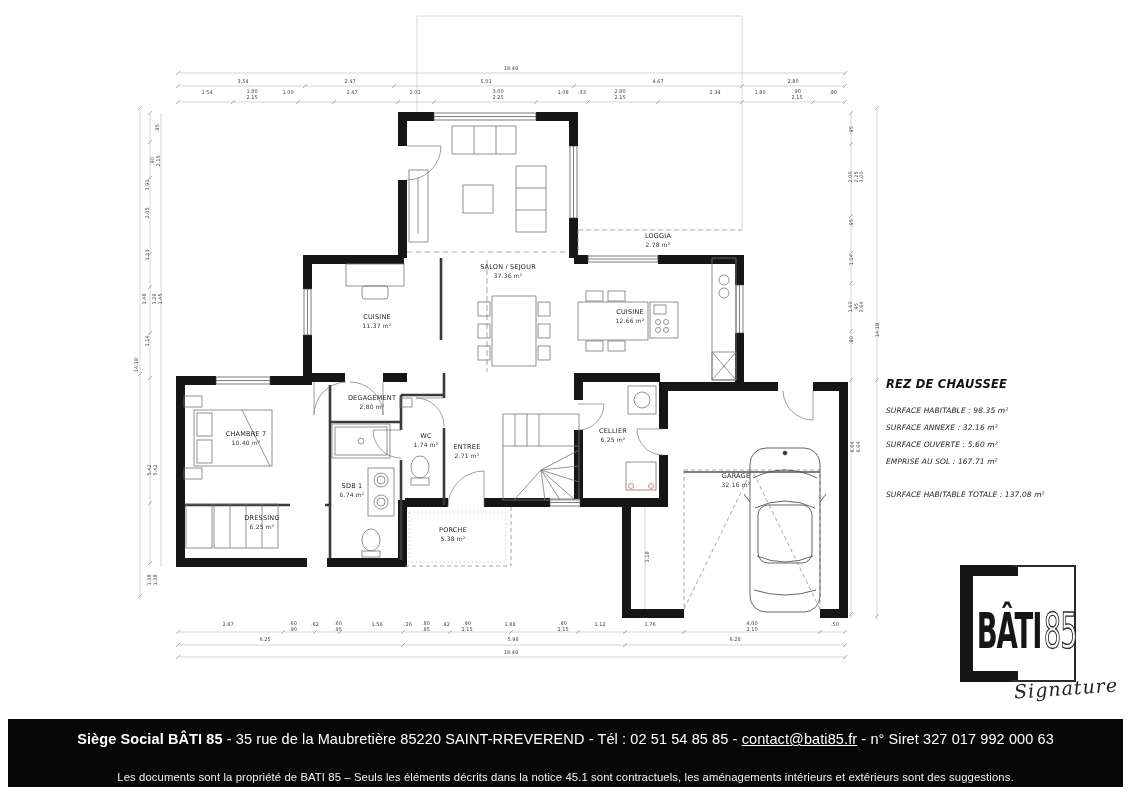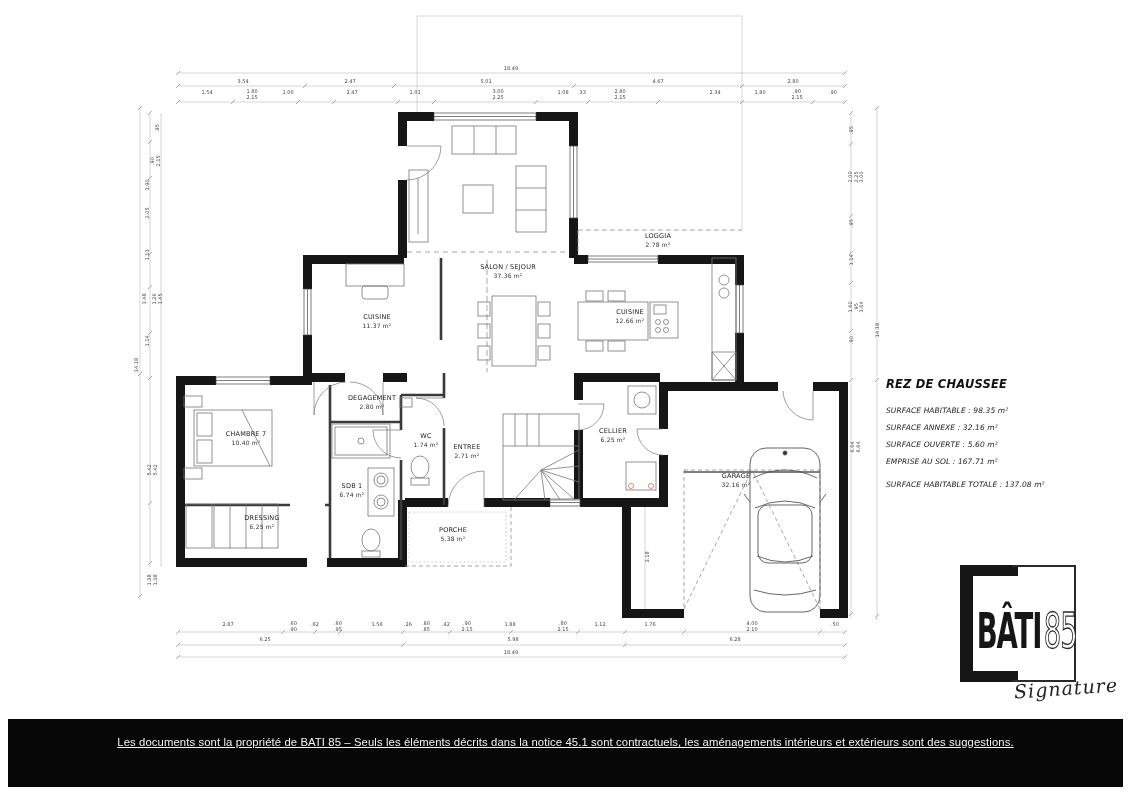--- a/index.html
+++ b/index.html
@@ -15,37 +15,37 @@
   .d{position:absolute;font-style:normal;font-size:5px;color:#444;transform:translateX(-50%);white-space:nowrap;}
   .d.v{transform:translate(-50%,-50%) rotate(-90deg);}
   .ds{position:absolute;font-size:5px;color:#444;text-align:center;transform:translateX(-50%);line-height:5.6px;}
   .ds i,.dv i{font-style:normal;display:block;}
   .dv{position:absolute;font-size:5px;color:#444;text-align:center;line-height:5.6px;
       transform:translate(-50%,-50%) rotate(-90deg);}
   
   .sum{position:absolute;left:886px;top:377px;width:245px;color:#111;font-style:italic;}
   .sum h1{font-size:11.5px;font-weight:bold;margin:0 0 15px 0;letter-spacing:.2px;}
   .sum p{font-size:7.5px;margin:0 0 8px 0;color:#222;letter-spacing:.1px;}
-  .sum p.tot{margin-top:14px;}
+  .sum p.tot{margin-top:24px;}
   
   .logo{position:absolute;left:958px;top:565px;width:140px;height:145px;}
   .logo .bar{position:absolute;left:2px;top:0;width:13px;height:117px;background:#161616;}
   .logo .stub-t{position:absolute;left:2px;top:0;width:58px;height:11px;background:#161616;}
   .logo .stub-b{position:absolute;left:2px;top:106px;width:58px;height:11px;background:#161616;}
   .logo .frame{position:absolute;left:54px;top:0;width:62px;height:113px;border:2px solid #2a2a2a;border-left:none;}
   .logo .sig{position:absolute;left:56px;top:112px;font-family:"DejaVu Serif",serif;
       font-style:italic;font-size:19px;color:#222;transform:rotate(-4deg);letter-spacing:1px;}
   
   .footer{position:absolute;left:8px;right:8px;top:719px;height:68px;background:#070707;color:#fff;
       font-family:"Liberation Sans",sans-serif;text-align:center;}
   .footer .l1{margin-top:12px;font-size:14.5px;letter-spacing:.1px;}
   .footer .l1 b{font-weight:bold;}
   .footer .sep{white-space:pre;}
   .footer a.mail{color:#fff;text-decoration:underline;cursor:pointer;}
-  .footer .l2{margin-top:17px;font-size:11.3px;color:#f2f2f2;letter-spacing:.1px;text-decoration:underline;}
+  .footer .l2{margin-top:24px;font-size:11.3px;color:#f2f2f2;letter-spacing:.1px;}
 </style>
 </head>
 <body>
 
 <div id="sheet">
 
   <div id="plan">
     <svg width="1131" height="715" viewBox="0 0 1131 715">
 
       <g stroke="#d9d9d9" fill="none" stroke-width="1">
@@ -406,16 +406,19 @@
     <svg width="140" height="117" style="position:absolute;left:0;top:0">
       <g transform="scale(0.55,1)">
         <text x="34" y="83" font-family="DejaVu Sans, sans-serif" font-size="50" font-weight="bold" fill="#161616" letter-spacing="-2">BÂTI</text>
         <text x="156" y="83" font-family="DejaVu Sans, sans-serif" font-size="50" fill="#fff" stroke="#2a2a2a" stroke-width="1.4" letter-spacing="-2">85</text>
       </g>
     </svg>
     <div class="sig">Signature</div>
   </div>
 
   <div class="footer">
+    <div class="l1">
+      <b>Siège Social BÂTI 85</b><span class="sep"> - </span><span>35 rue de la Maubretière 85220 SAINT-RREVEREND</span><span class="sep"> - </span><span>Tél : 02 51 54 85 85</span><span class="sep"> - </span><a class="mail">contact@bati85.fr</a><span class="sep"> - </span><span>n° Siret 327 017 992 000 63</span>
+    </div>
     <div class="l2">Les documents sont la propriété de BATI 85 – Seuls les éléments décrits dans la notice 45.1 sont contractuels, les aménagements intérieurs et extérieurs sont des suggestions.</div>
   </div>
 
 </div>
 
 </body></html>

